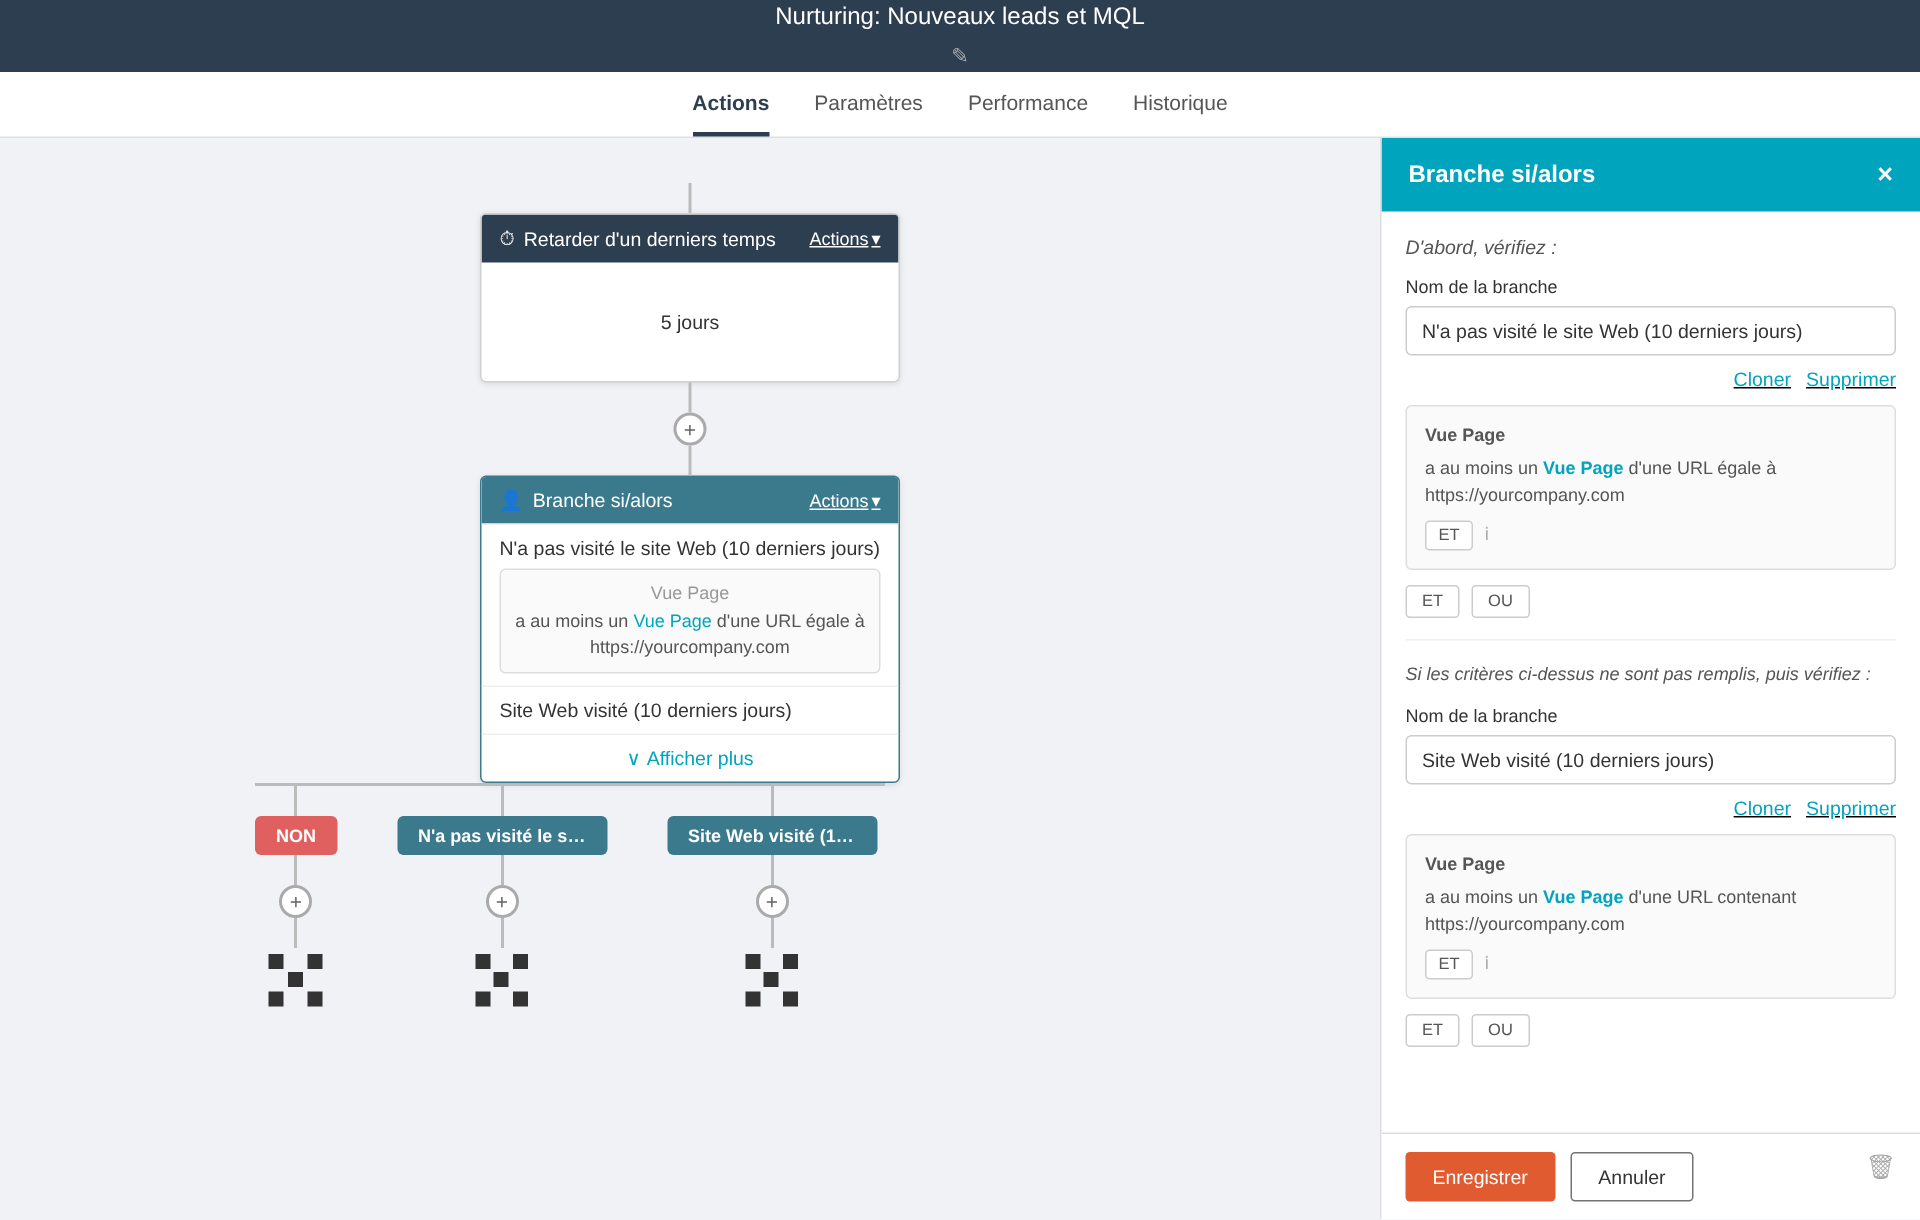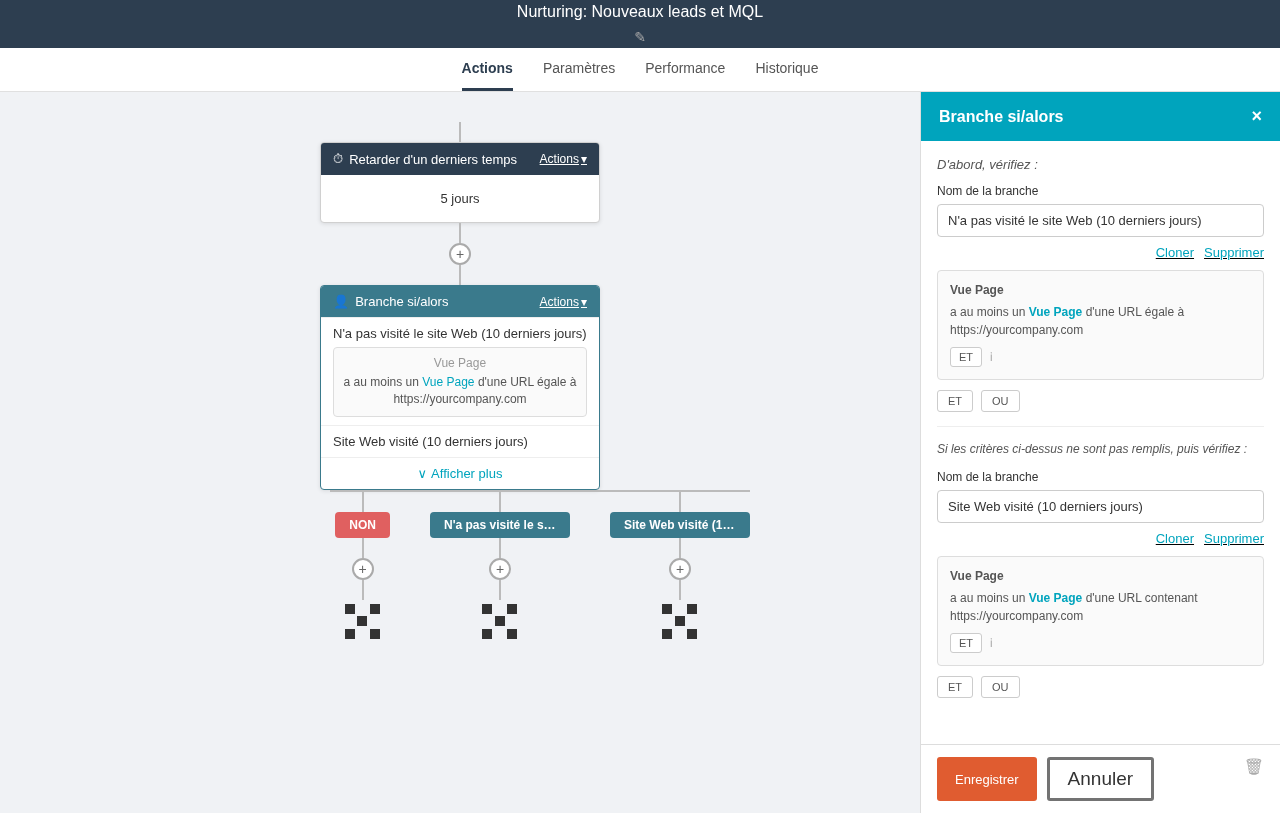--- a/index.html
+++ b/index.html
@@ -134,21 +134,21 @@
       color: white;
       font-size: 12px;
       text-decoration: underline;
       cursor: pointer;
       display: flex;
       align-items: center;
       gap: 2px;
     }
 
     .wf-card-body {
-      padding: 16px 12px;
+      padding: 32px 12px;
       text-align: center;
       color: #333;
     }
 
     .branch-section {
       padding: 8px 12px;
       border-top: 1px solid #eee;
     }
     .branch-label {
       font-size: 13px;
@@ -393,24 +393,24 @@
       border: none;
       border-radius: 3px;
       padding: 8px 18px;
       font-size: 13px;
       cursor: pointer;
       font-weight: 500;
     }
     .btn-annuler {
       background: white;
       color: #333;
-      border: 3px solid #737373;
+      border: 1px solid #737373;
       border-radius: 3px;
       padding: 8px 18px;
-      font-size: 19px;
+      font-size: 13px;
       cursor: pointer;
     }
     .btn-delete-panel {
       color: #aaa;
       cursor: pointer;
       font-size: 16px;
     }
 
     
     .panel-body::-webkit-scrollbar { width: 6px; }
@@ -485,21 +485,21 @@
             </p>
           </div>
         </div>
         <div class="branch-label2">Site Web visité (10 derniers jours)</div>
         <div class="afficher-plus">
           <span>∨</span>
           <span>Afficher plus</span>
         </div>
       </div>
 
-      <div style="position:relative; width:580px; display:flex; flex-direction:column; align-items:flex-end;">
+      <div style="position:relative; width:580px; display:flex; flex-direction:column; align-items:flex-start;">
 
         <div style="width:420px; height:2px; background:#bbb; position:relative; top:0;"></div>
         <div style="display:flex; gap:40px; align-items:flex-start;">
 
           <div class="branch-item">
             <div class="branch-connector"></div>
             <div class="branch-node red">NON</div>
             <div class="branch-connector"></div>
             <div class="plus-btn">+</div>
             <div class="branch-connector"></div>

